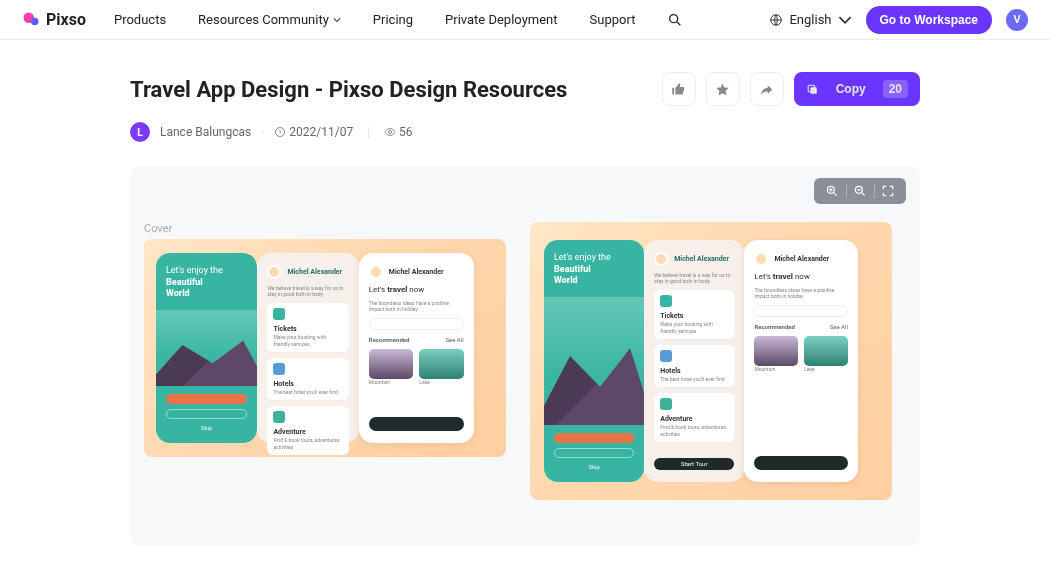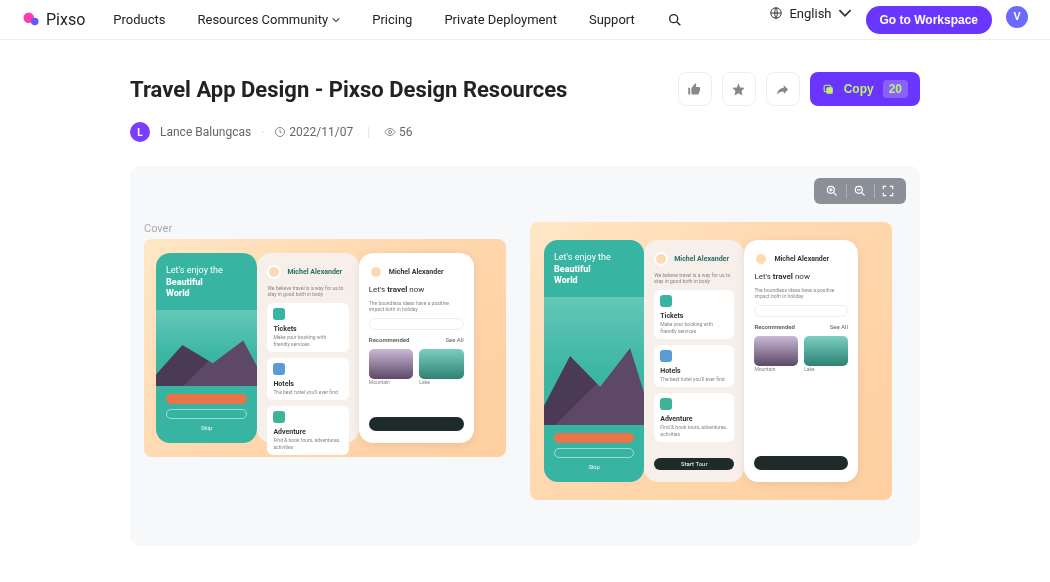--- a/index.html
+++ b/index.html
@@ -1,40 +1,40 @@
 <!DOCTYPE html>
 <html><head>
 <meta charset="utf-8">
 <style>
 * { margin: 0; padding: 0; box-sizing: border-box; }
 body { font-family: -apple-system, BlinkMacSystemFont, "Segoe UI", Roboto, Arial, sans-serif; background: #fff; width: 1050px; height: 582px; overflow: hidden; color: #222; }
 
 .header { height: 40px; display: flex; align-items: center; justify-content: space-between; padding: 0 22px; border-bottom: 1px solid #eee; }
 .header-left { display: flex; align-items: center; gap: 28px; }
-.logo { display: flex; align-items: center; gap: 6px; font-weight: 400; font-size: 16px; }
+.logo { display: flex; align-items: center; gap: 6px; font-weight: 700; font-size: 16px; }
 .logo-mark { width: 18px; height: 18px; }
 .nav { display: flex; align-items: center; gap: 32px; margin-left: 0; }
 .nav-item { font-size: 13px; color: #222; display: flex; align-items: center; gap: 4px; cursor: pointer; }
 .chev { width: 8px; height: 8px; }
 .search-icon { width: 16px; height: 16px; stroke: #222; cursor: pointer; }
 
-.header-right { display: flex; align-items: flex-start; gap: 14px; }
+.header-right { display: flex; align-items: center; gap: 14px; }
 .lang { display: flex; align-items: center; gap: 6px; font-size: 13px; cursor: pointer; }
 .lang svg { width: 14px; height: 14px; }
 .btn-primary { background: #6a35ff; color: #fff; border: none; padding: 7px 14px; border-radius: 20px; font-size: 12px; font-weight: 600; cursor: pointer; }
 .avatar { width: 22px; height: 22px; border-radius: 50%; background: #6a6aff; color: #fff; display: flex; align-items: center; justify-content: center; font-size: 11px; font-weight: 600; cursor: pointer; }
 
 .container { max-width: 790px; margin: 0 auto; padding: 0 0 20px; }
 
 .title-row { display: flex; align-items: center; justify-content: space-between; margin-top: 32px; }
 .page-title { font-size: 22px; font-weight: 700; }
 .actions { display: flex; align-items: center; gap: 10px; }
 .icon-btn { width: 34px; height: 34px; border: 1px solid #eee; border-radius: 8px; background: #fff; display: flex; align-items: center; justify-content: center; cursor: pointer; color: #888; }
 .icon-btn svg { width: 15px; height: 15px; }
-.copy-btn { display: flex; align-items: center; gap: 9px; background: #6a35ff; color: #bef264; border: none; padding: 8px 12px; border-radius: 8px; font-size: 12px; font-weight: 600; cursor: pointer; }
+.copy-btn { display: flex; align-items: center; gap: 17px; background: #6a35ff; color: #e5e5e5; border: none; padding: 8px 12px; border-radius: 8px; font-size: 12px; font-weight: 600; cursor: pointer; }
 .copy-count { background: rgba(255,255,255,.22); padding: 2px 6px; border-radius: 4px; font-weight: 600; }
 
 .meta-row { display: flex; align-items: center; gap: 10px; margin-top: 16px; font-size: 12px; color: #666; }
 .author-av { width: 20px; height: 20px; border-radius: 50%; background: #7a3cff; color: #fff; display: flex; align-items: center; justify-content: center; font-size: 10px; font-weight: 700; }
 .meta-sep { color: #ccc; }
 .meta-icon { width: 12px; height: 12px; vertical-align: -2px; margin-right: 3px; }
 
 .canvas { margin-top: 24px; background: #f7f8fa; border-radius: 10px; padding: 20px 14px 24px; position: relative; min-height: 380px; }
 .canvas-toolbar { position: absolute; top: 12px; right: 14px; display: flex; align-items: center; gap: 0; background: #8b8f98; border-radius: 6px; padding: 2px 4px; }
 .ct-btn { width: 28px; height: 22px; display: flex; align-items: center; justify-content: center; cursor: pointer; color: #fff; position: relative; }

